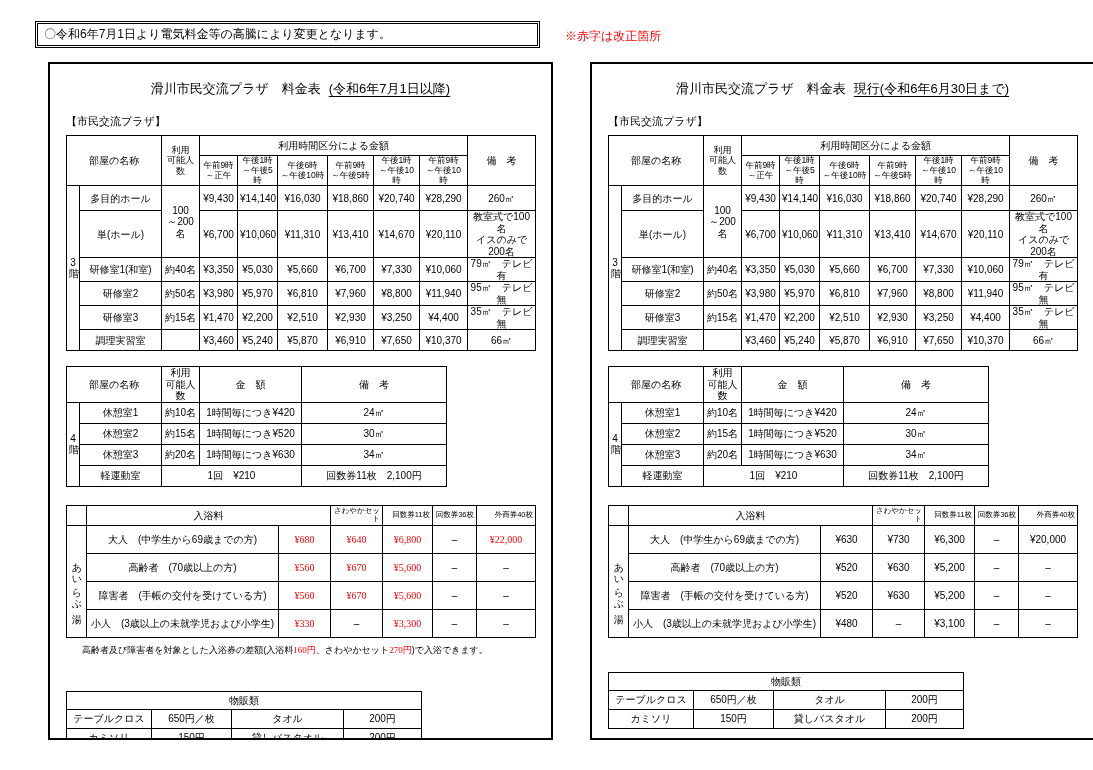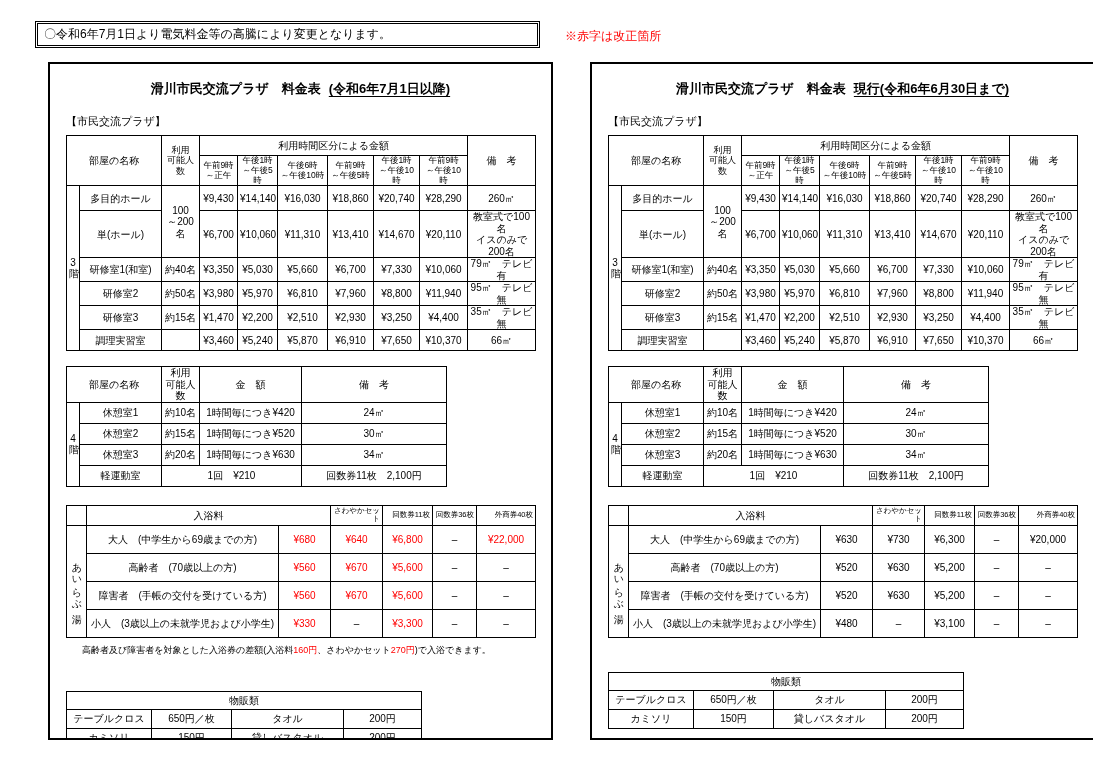--- a/index.html
+++ b/index.html
@@ -15,21 +15,21 @@
     overflow:hidden; white-space:nowrap;
   }
   .legend { position:absolute; left:565px; top:28px; font-size:12px; color:#ff0000; }
 
   .panel {
     position:absolute; top:62px; width:505px; height:678px;
     border:2px solid #000; padding:12px 16px; background:#fff; overflow:hidden;
   }
   .p0 { left:48px; } .p1 { left:590px; }
 
-  .panel-title { text-align:center; font-size:13px; font-weight:bold; margin:4px 0 16px; white-space:nowrap; }
+  .panel-title { text-align:center; font-size:13px; font-weight:normal; margin:4px 0 16px; white-space:nowrap; }
   .panel-title .u { text-decoration:underline; text-underline-offset:3px; margin-left:8px; }
   .section-label { font-size:11px; font-weight:normal; margin:12px 0 6px; }
 
   table.t { border-collapse:collapse; table-layout:fixed; }
   .t th, .t td {
     border:1px solid #000; font-size:10px; font-weight:normal;
     padding:0 2px; white-space:pre-line; overflow:hidden; line-height:1.15;
     text-align:center; vertical-align:middle;
   }
 
@@ -53,21 +53,21 @@
   .amt-c { text-align:center; }
 
   .bath { width:469px; margin-top:18px; }
   .bath tr.h th { height:20px; }
   .bath th.tick { font-size:7.5px; text-align:right; }
   .bath tr.b td { height:28px; }
   .blabel { text-align:left; white-space:nowrap; }
   .yu { writing-mode:vertical-rl; text-align:center; letter-spacing:1px; font-size:10px; padding:2px 0; }
 
   .bath-note { font-size:9px; margin:6px 0 0 16px; }
-  .p0 .red { color:#ff0000; }
+  .p0 .red { color:#ff0000;font-family:Liberation Serif, serif; }
 
   .goods { width:355px; margin-top:34px; }
   .goods tr.h th { height:18px; }
   .goods tr.b td { height:19px; }
 </style>
 </head>
 <body>
 
 <div class="banner">〇令和6年7月1日より電気料金等の高騰により変更となります。</div>
 <div class="legend">※赤字は改正箇所</div>

